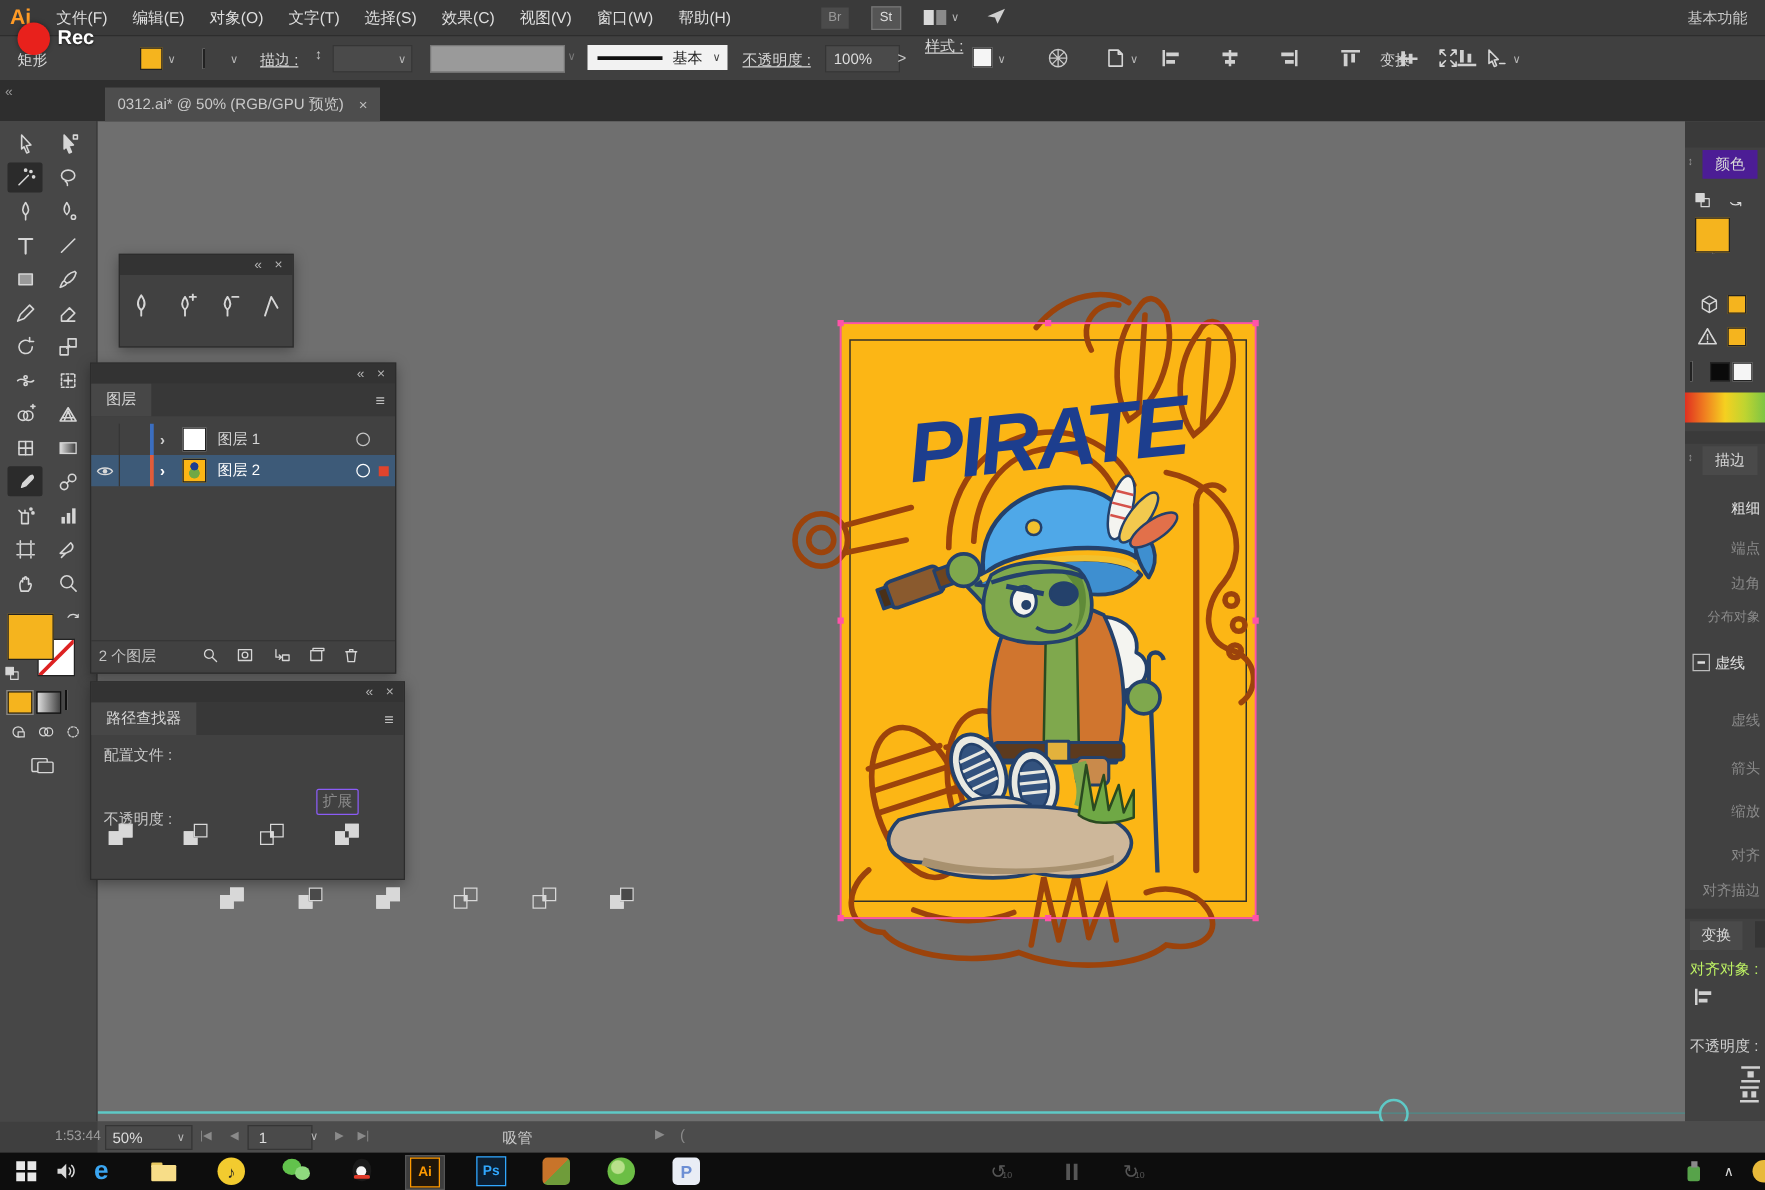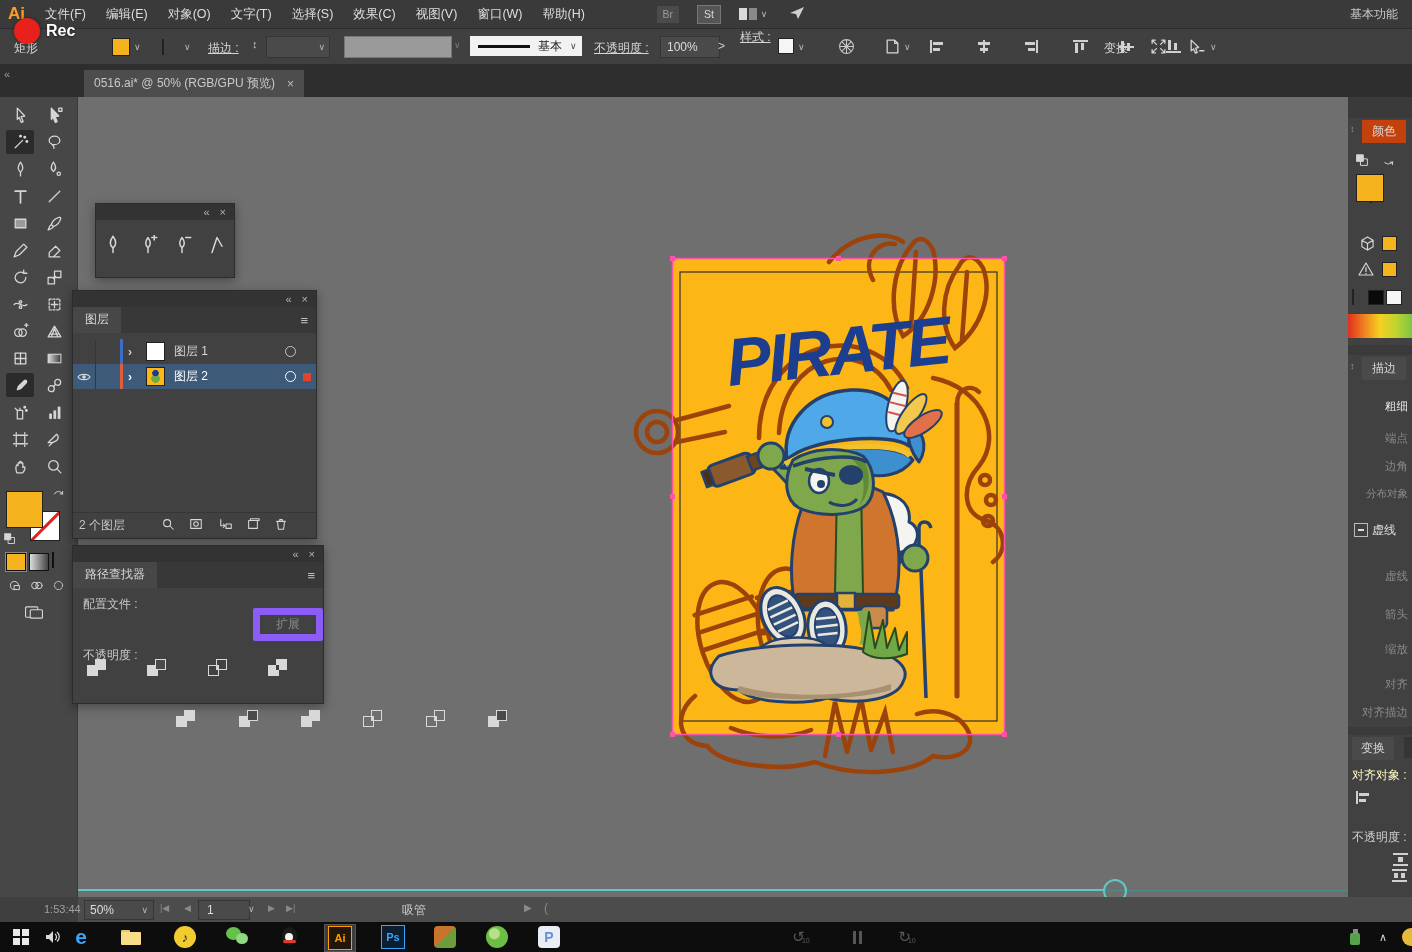--- a/index.html
+++ b/index.html
@@ -131,21 +131,21 @@
     <span class="abs" style="left:1188px;top:9px"><svg class="ti" viewBox="0 0 16 16">
           <path d="M3 2L10 9L7 9.5L8.7 13.5L7 14.3L5.3 10.3L3 12Z"></path>
           <path d="M11 12h4" stroke="#d6d6d6"></path>
         </svg></span>
     <span class="abs chev" style="left:1210px;top:14px">∨</span>
   </div>
 
   <div class="abs" id="tabbar">
     <span class="abs" style="left:4px;top:4px;color:#9a9a9a;font-size:11px">«</span>
     <div id="doctab">
-      <span>0516.ai* @ 50% (RGB/GPU 预览)</span>
+      <span>0312.ai* @ 50% (RGB/GPU 预览)</span>
       <span style="color:#bdbdbd">×</span>
     </div>
   </div>
 
   <svg class="abs" style="left:611px;top:228px;z-index:1" width="455" height="560" viewBox="0 0 455 560">
     <rect x="62" y="31" width="331" height="475" fill="#FCB615"></rect>
     <rect x="69" y="44" width="317" height="449" fill="none" stroke="#33302a" stroke-width="1.2"></rect>
 
     <g stroke="#9C430B" stroke-width="4.5" fill="none" stroke-linecap="round">
       <path d="M218 34 C240 6 276 2 292 14"></path>
@@ -541,35 +541,35 @@
     </div>
     <div class="ptabrow">
       <span class="ptab">路径查找器</span>
       <span class="pmenu">≡</span>
     </div>
     <div style="position:absolute;left:10px;top:50px;color:#c9c9c9">配置文件 :</div>
     <span class="pfi v1 abs" style="left:14px;top:71px"><span class="b"></span><span class="f"></span></span>
     <span class="pfi v2 abs" style="left:52px;top:71px"><span class="b"></span><span class="f"></span></span>
     <span class="pfi v3 abs" style="left:90px;top:71px"><span class="b"></span><span class="f"></span></span>
     <span class="pfi v4 abs" style="left:128px;top:71px"><span class="b"></span><span class="f"></span></span>
-    <span class="abs dim" style="left:180px;top:62px;border:7px solid #8b5cf6;padding:1px 16px;border-radius:2px">扩展</span>
+    <span class="abs dim" style="left:180px;top:85px;border:1px solid #8b5cf6;padding:1px 4px;border-radius:2px">扩展</span>
     <div style="position:absolute;left:10px;top:101px;color:#c9c9c9">不透明度 :</div>
     <span class="pfi v1 abs" style="left:14px;top:122px"><span class="b"></span><span class="f"></span></span>
     <span class="pfi v2 abs" style="left:54px;top:122px"><span class="b"></span><span class="f"></span></span>
     <span class="pfi v1 abs" style="left:94px;top:122px"><span class="b"></span><span class="f"></span></span>
     <span class="pfi v3 abs" style="left:134px;top:122px"><span class="b"></span><span class="f"></span></span>
     <span class="pfi v3 abs" style="left:174px;top:122px"><span class="b"></span><span class="f"></span></span>
     <span class="pfi v2 abs" style="left:214px;top:122px"><span class="b"></span><span class="f"></span></span>
   </div>
 
   <div class="abs" id="dock">
 
     <div class="dpanel" style="top:21px;height:227px">
       <div style="position:absolute;left:2px;top:6px;color:#9a9a9a;font-size:9px">↕</div>
-      <div style="position:absolute;left:14px;top:2px;background:#c2410c;padding:3px 10px;color:#d8d8d8">颜色</div>
+      <div style="position:absolute;left:14px;top:2px;background:#4c1d95;padding:3px 10px;color:#d8d8d8">颜色</div>
       <span class="abs" style="left:8px;top:36px"><svg class="ti" viewBox="0 0 16 16" style="width:13px;height:13px">
             <rect x="1" y="1" width="8" height="8" fill="#d6d6d6"></rect>
             <rect x="6" y="6" width="8" height="8"></rect>
           </svg></span>
       <span class="abs" style="left:34px;top:36px"><svg class="ti" viewBox="0 0 16 16" style="width:13px;height:13px">
             <path d="M3 10C5 13 11 13 13 10 M13 10h-3 M13 10v3"></path>
           </svg></span>
       <span class="abs none-swatch swatch" style="left:22px;top:70px;width:28px;height:28px"></span>
       <span class="abs swatch" style="left:8px;top:56px;width:28px;height:28px;background:#F5B41E"></span>
       <span class="abs" style="left:12px;top:118px"><svg class="ti" viewBox="0 0 16 16" style="width:15px;height:15px">
@@ -601,21 +601,21 @@
       <span class="drow dim" style="top:214px">虚线</span>
       <span class="drow dim" style="top:252px">箭头</span>
       <span class="drow dim" style="top:287px">缩放</span>
       <span class="drow dim" style="top:322px">对齐</span>
       <span class="drow dim" style="top:350px">对齐描边</span>
     </div>
 
     <div class="dpanel" style="top:638px;height:162px">
       <div style="position:absolute;left:4px;top:2px;background:#4a4a4a;padding:3px 9px;color:#d8d8d8">变换</div>
       <div style="position:absolute;left:56px;top:2px;width:8px;height:21px;background:#353535"></div>
-      <span class="abs" style="left:4px;top:32px;color:#fef9c3;white-space:nowrap">对齐对象 :</span>
+      <span class="abs" style="left:4px;top:32px;color:#bef264;white-space:nowrap">对齐对象 :</span>
       <span class="abs ali" style="left:8px;top:56px"><span style="left:0;top:0;width:2px;height:13px"></span><span style="left:3px;top:2px;width:10px;height:3px"></span><span style="left:3px;top:8px;width:7px;height:3px"></span></span>
       <span class="abs ali" style="left:44px;top:56px"></span>
       <span class="abs" style="left:4px;top:94px;color:#d0d0d0;white-space:nowrap">不透明度 :</span>
       <span class="abs ali" style="left:8px;top:118px"><span style="left:0;top:0;width:15px;height:2px"></span><span style="left:0;top:11px;width:15px;height:2px"></span><span style="left:5px;top:4px;width:5px;height:5px"></span></span>
       <span class="abs ali" style="left:44px;top:118px"><span style="left:0;top:0;width:15px;height:2px"></span><span style="left:0;top:11px;width:15px;height:2px"></span><span style="left:2px;top:4px;width:4px;height:5px"></span><span style="left:9px;top:4px;width:4px;height:5px"></span></span>
     </div>
   </div>
 
   <div class="abs" style="left:78px;top:889px;width:1026px;height:2px;background:#5FC9C6;z-index:4"></div>
   <div class="abs" style="left:1104px;top:890px;width:308px;height:1px;background:#4e8c8a;z-index:4"></div>

